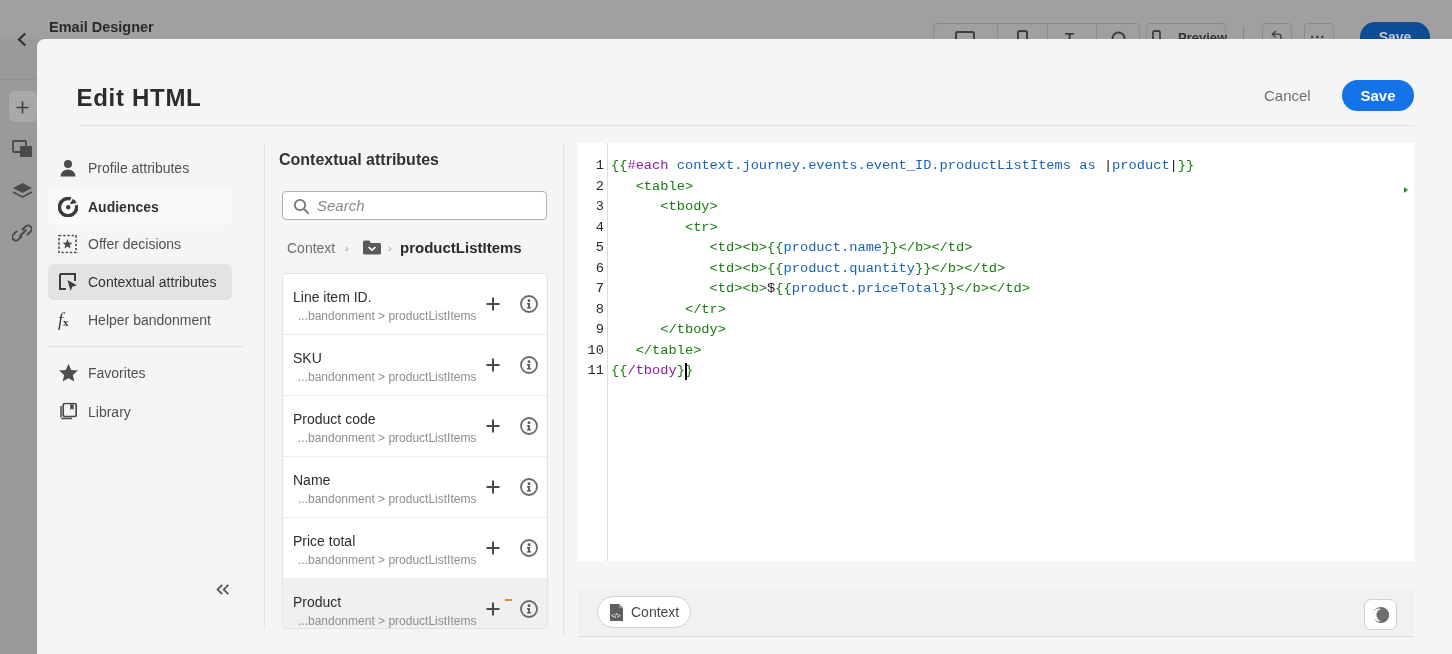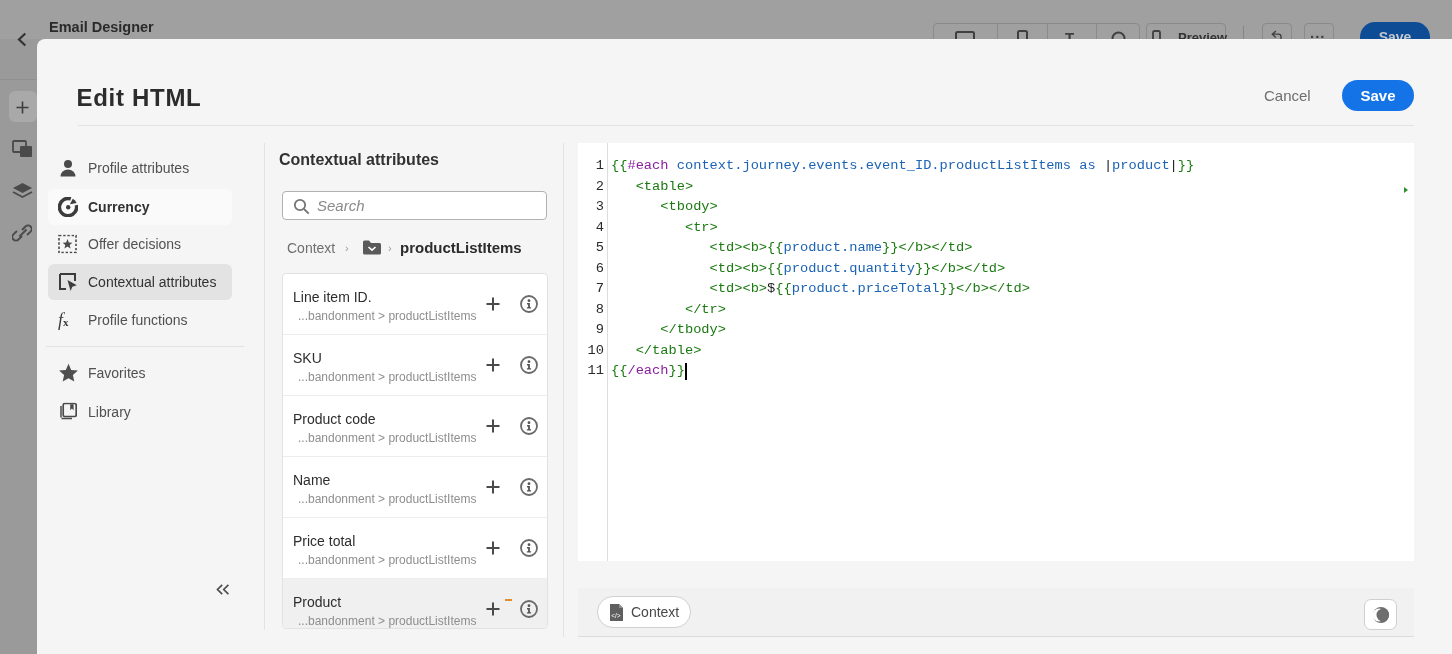--- a/index.html
+++ b/index.html
@@ -137,39 +137,39 @@
         <path d="M2.5 18 a7.5 7 0 0 1 15 0 Z" fill="#4a4a4a"></path>
       </svg>
     <span class="navlab">Profile attributes</span>
   </div>
   <div class="navrow" style="top:150.3px; background:#fafafa;">
     <svg class="navico" width="20" height="20" viewBox="0 0 20 20">
       <path d="M12.8 1.9 A8.6 8.6 0 1 0 18.4 8.1" fill="none" stroke="#3c3c3c" stroke-width="3.5"></path>
       <path d="M11.9 7.2 L14.8 1.8 A9 9 0 0 1 18.6 5.9 Z" fill="#3c3c3c"></path>
       <circle cx="10.2" cy="10.3" r="2.2" fill="#3c3c3c"></circle>
     </svg>
-    <span class="navlab" style="font-weight:bold; color:#323232;">Currency</span>
+    <span class="navlab" style="font-weight:bold; color:#323232;">Audiences</span>
   </div>
   <div class="navrow" style="top:187px;">
     <svg class="navico" width="19" height="19" viewBox="0 0 19 19">
         <rect x="1" y="1" width="17" height="17" fill="none" stroke="#4a4a4a" stroke-width="1.6" stroke-dasharray="2.4 1.8"></rect>
         <path d="M9.5 4.6 L10.9 8 L14.4 8.2 L11.7 10.4 L12.6 13.9 L9.5 12 L6.4 13.9 L7.3 10.4 L4.6 8.2 L8.1 8 Z" fill="#4a4a4a"></path>
       </svg>
     <span class="navlab">Offer decisions</span>
   </div>
   <div class="navrow" style="top:224.8px; background:#e3e3e3;">
     <svg class="navico" width="20" height="20" viewBox="0 0 20 20">
         <path d="M2 2 H17 V9 M2 2 V17 H8" fill="none" stroke="#3c3c3c" stroke-width="2"></path>
         <path d="M9.5 8 L12.6 19 L14.3 14.7 L18.8 13.2 Z" fill="#3c3c3c"></path>
       </svg>
     <span class="navlab" style="color:#323232;">Contextual attributes</span>
   </div>
   <div class="navrow" style="top:263.4px;">
     <div class="navico" style="width:22px; font-family:'Liberation Serif',serif; color:#3c3c3c;"><i style="font-size:18px;">f</i><span style="font-size:11px; font-weight:bold;">x</span></div>
-    <span class="navlab">Profile functions</span>
+    <span class="navlab">Helper bandonment</span>
   </div>
   <div class="abs" style="left:9px; top:306.5px; width:198px; height:1px; background:#e2e2e2;"></div>
   <div class="navrow" style="top:315.5px;">
     <svg class="navico" width="21" height="20" viewBox="0 0 21 20">
         <path d="M10.5 0.8 L13.2 7 L19.9 7.6 L14.9 12 L16.3 18.6 L10.5 15.2 L4.7 18.6 L6.1 12 L1.1 7.6 L7.8 7 Z" fill="#4f4f4f"></path>
       </svg>
     <span class="navlab">Favorites</span>
   </div>
   <div class="navrow" style="top:355.3px;">
     <svg class="navico" width="19" height="19" viewBox="0 0 19 19">
@@ -300,21 +300,21 @@
     <div class="cm" id="code"><span class="g">{{</span><span class="p">#each</span> <span class="b">context.journey.events.event_ID.productListItems</span> <span class="b">as</span> <span class="k">|</span><span class="b">product</span><span class="k">|</span><span class="g">}}</span>
    <span class="g">&lt;table&gt;</span>
       <span class="g">&lt;tbody&gt;</span>
          <span class="g">&lt;tr&gt;</span>
             <span class="g">&lt;td&gt;&lt;b&gt;{{</span><span class="b">product.name</span><span class="g">}}&lt;/b&gt;&lt;/td&gt;</span>
             <span class="g">&lt;td&gt;&lt;b&gt;{{</span><span class="b">product.quantity</span><span class="g">}}&lt;/b&gt;&lt;/td&gt;</span>
             <span class="g">&lt;td&gt;&lt;b&gt;</span><span class="k">$</span><span class="g">{{</span><span class="b">product.priceTotal</span><span class="g">}}&lt;/b&gt;&lt;/td&gt;</span>
          <span class="g">&lt;/tr&gt;</span>
       <span class="g">&lt;/tbody&gt;</span>
    <span class="g">&lt;/table&gt;</span>
-<span class="g">{{</span><span class="p">/each</span><span class="g">}}</span></div>
+<span class="g">{{</span><span class="p">/tbody</span><span class="g">}}</span></div>
     <div id="caret"></div>
     <div id="gmark"></div>
   </div>
   <div class="abs" id="valstrip">
     <div id="valbtn">
       <svg class="abs" style="left:11px; top:7px;" width="15" height="18" viewBox="0 0 15 18">
           <path d="M1 0 H10 L14 4 V17 H1 Z" fill="#5f5f5f"></path>
           <path d="M10 0 L10 4 L14 4" fill="#8f8f8f"></path>
           <text x="2.2" y="13.5" font-size="6.5" fill="#fff" font-family="Liberation Sans">&lt;/&gt;</text>
         </svg>

